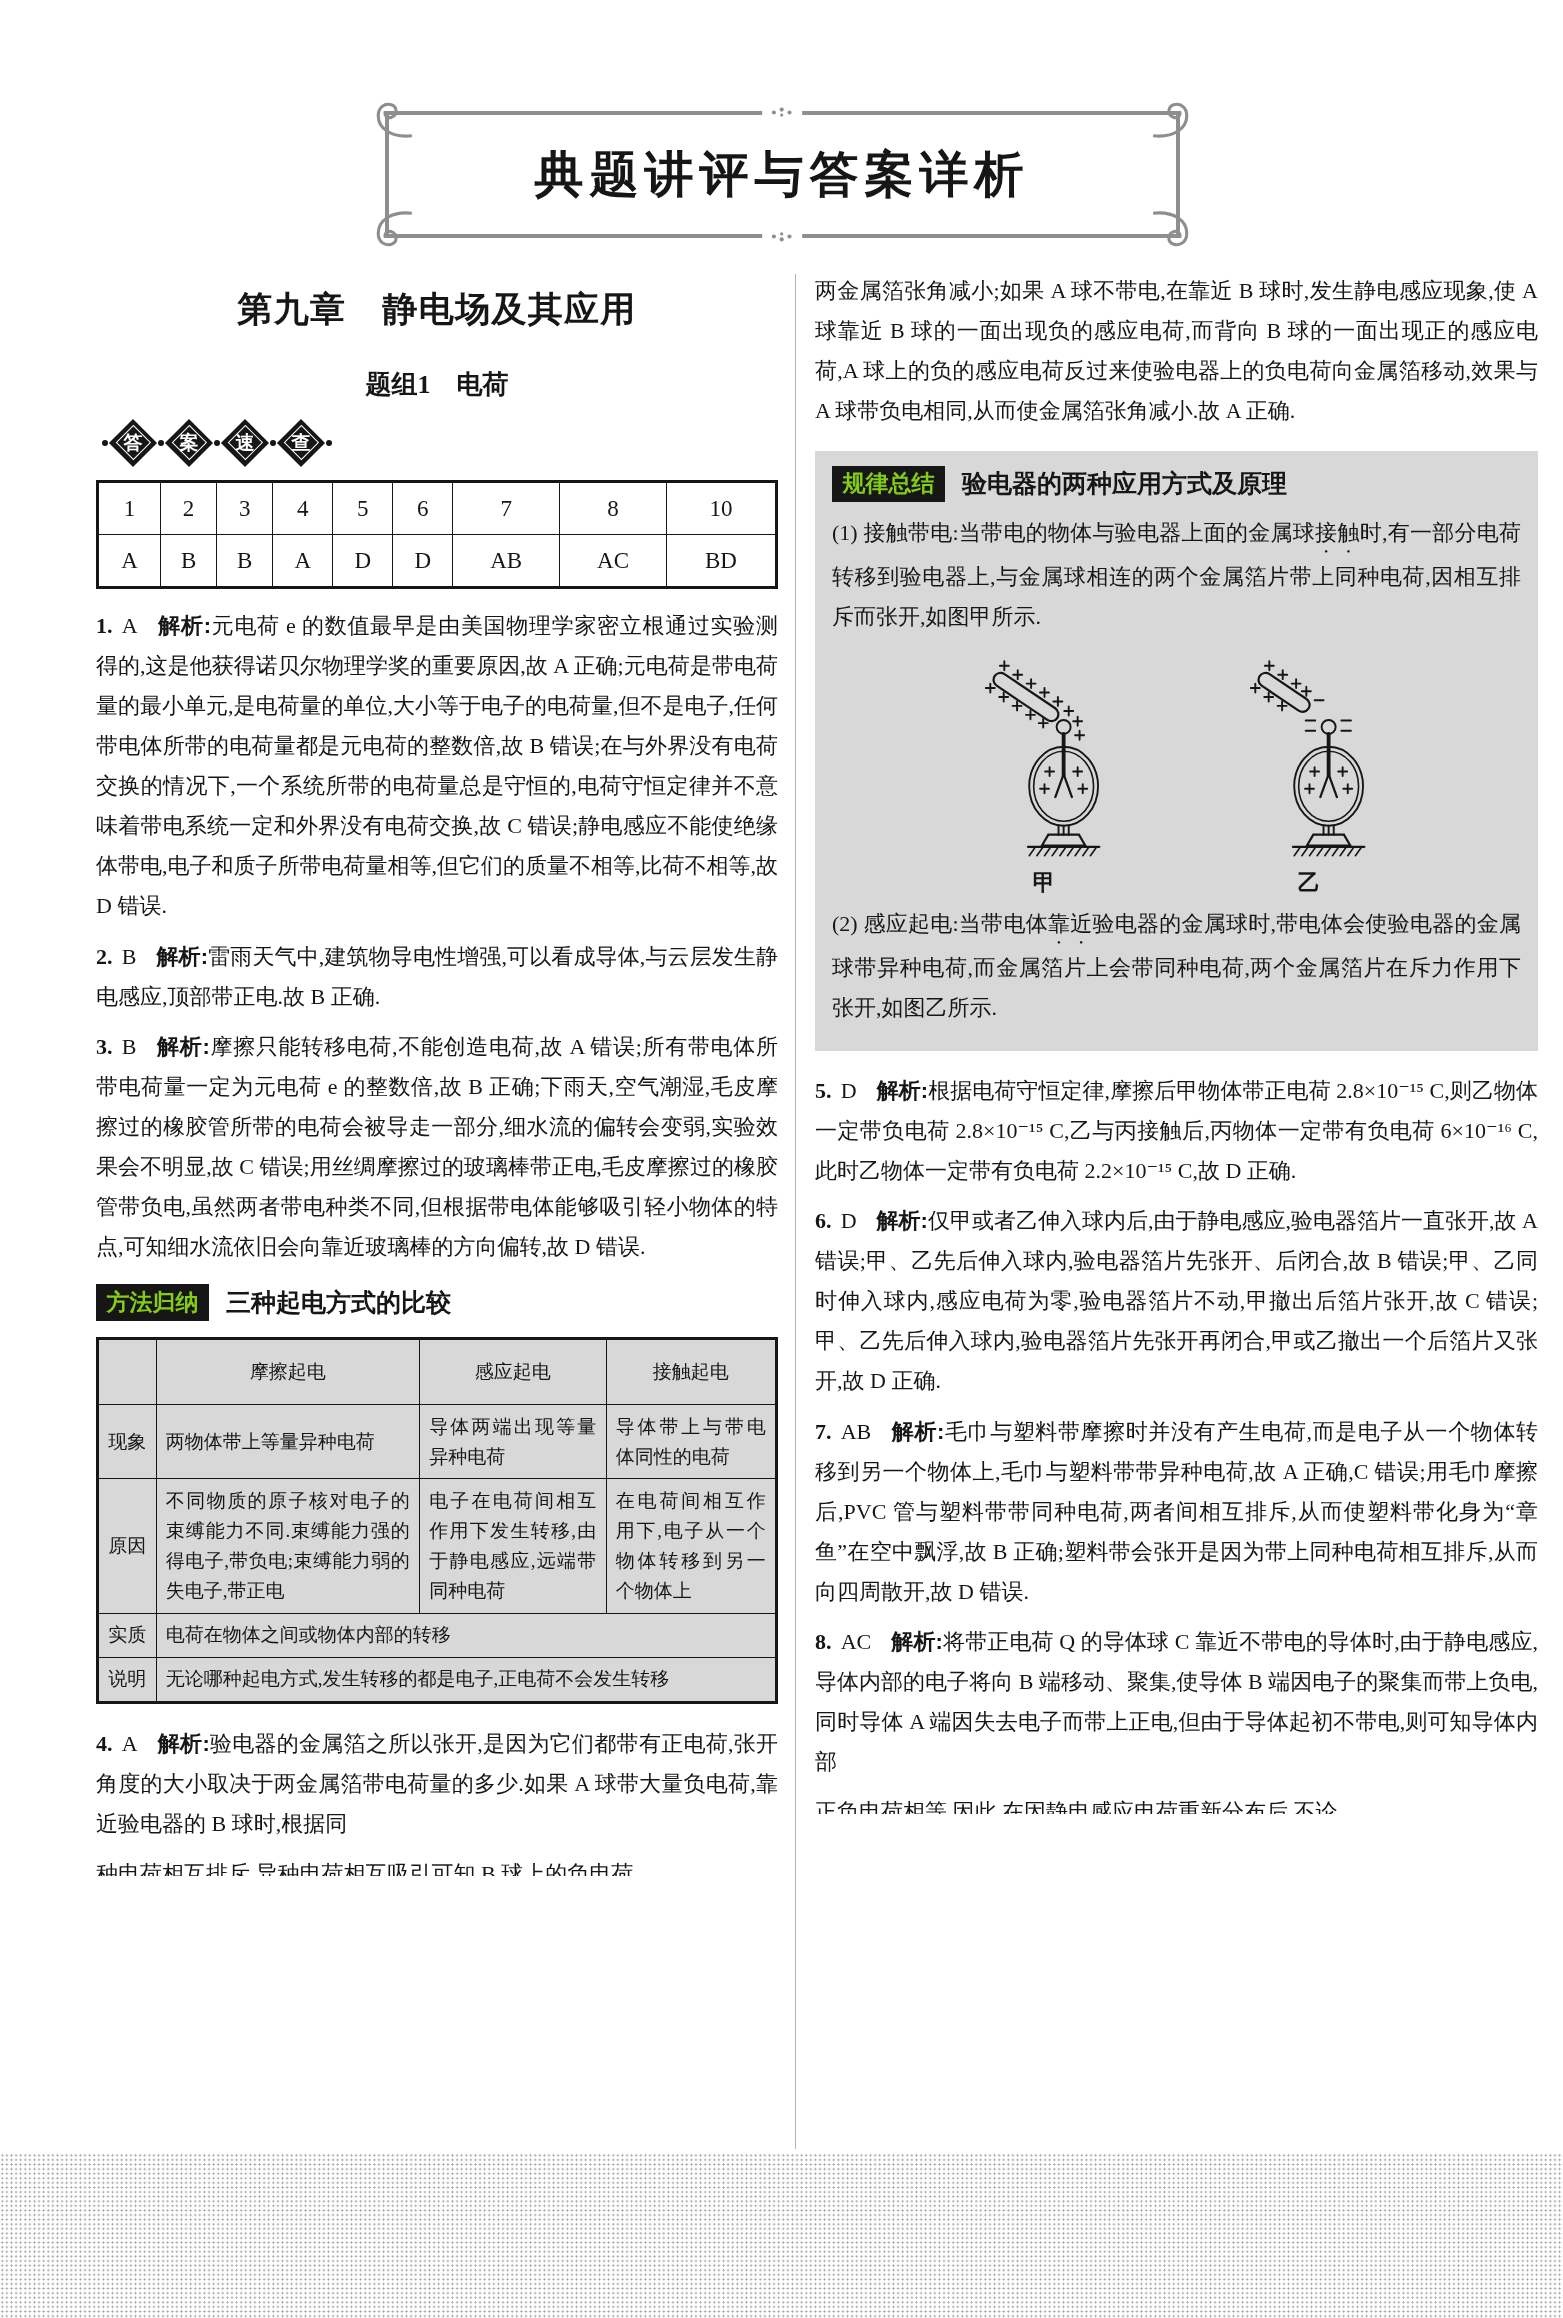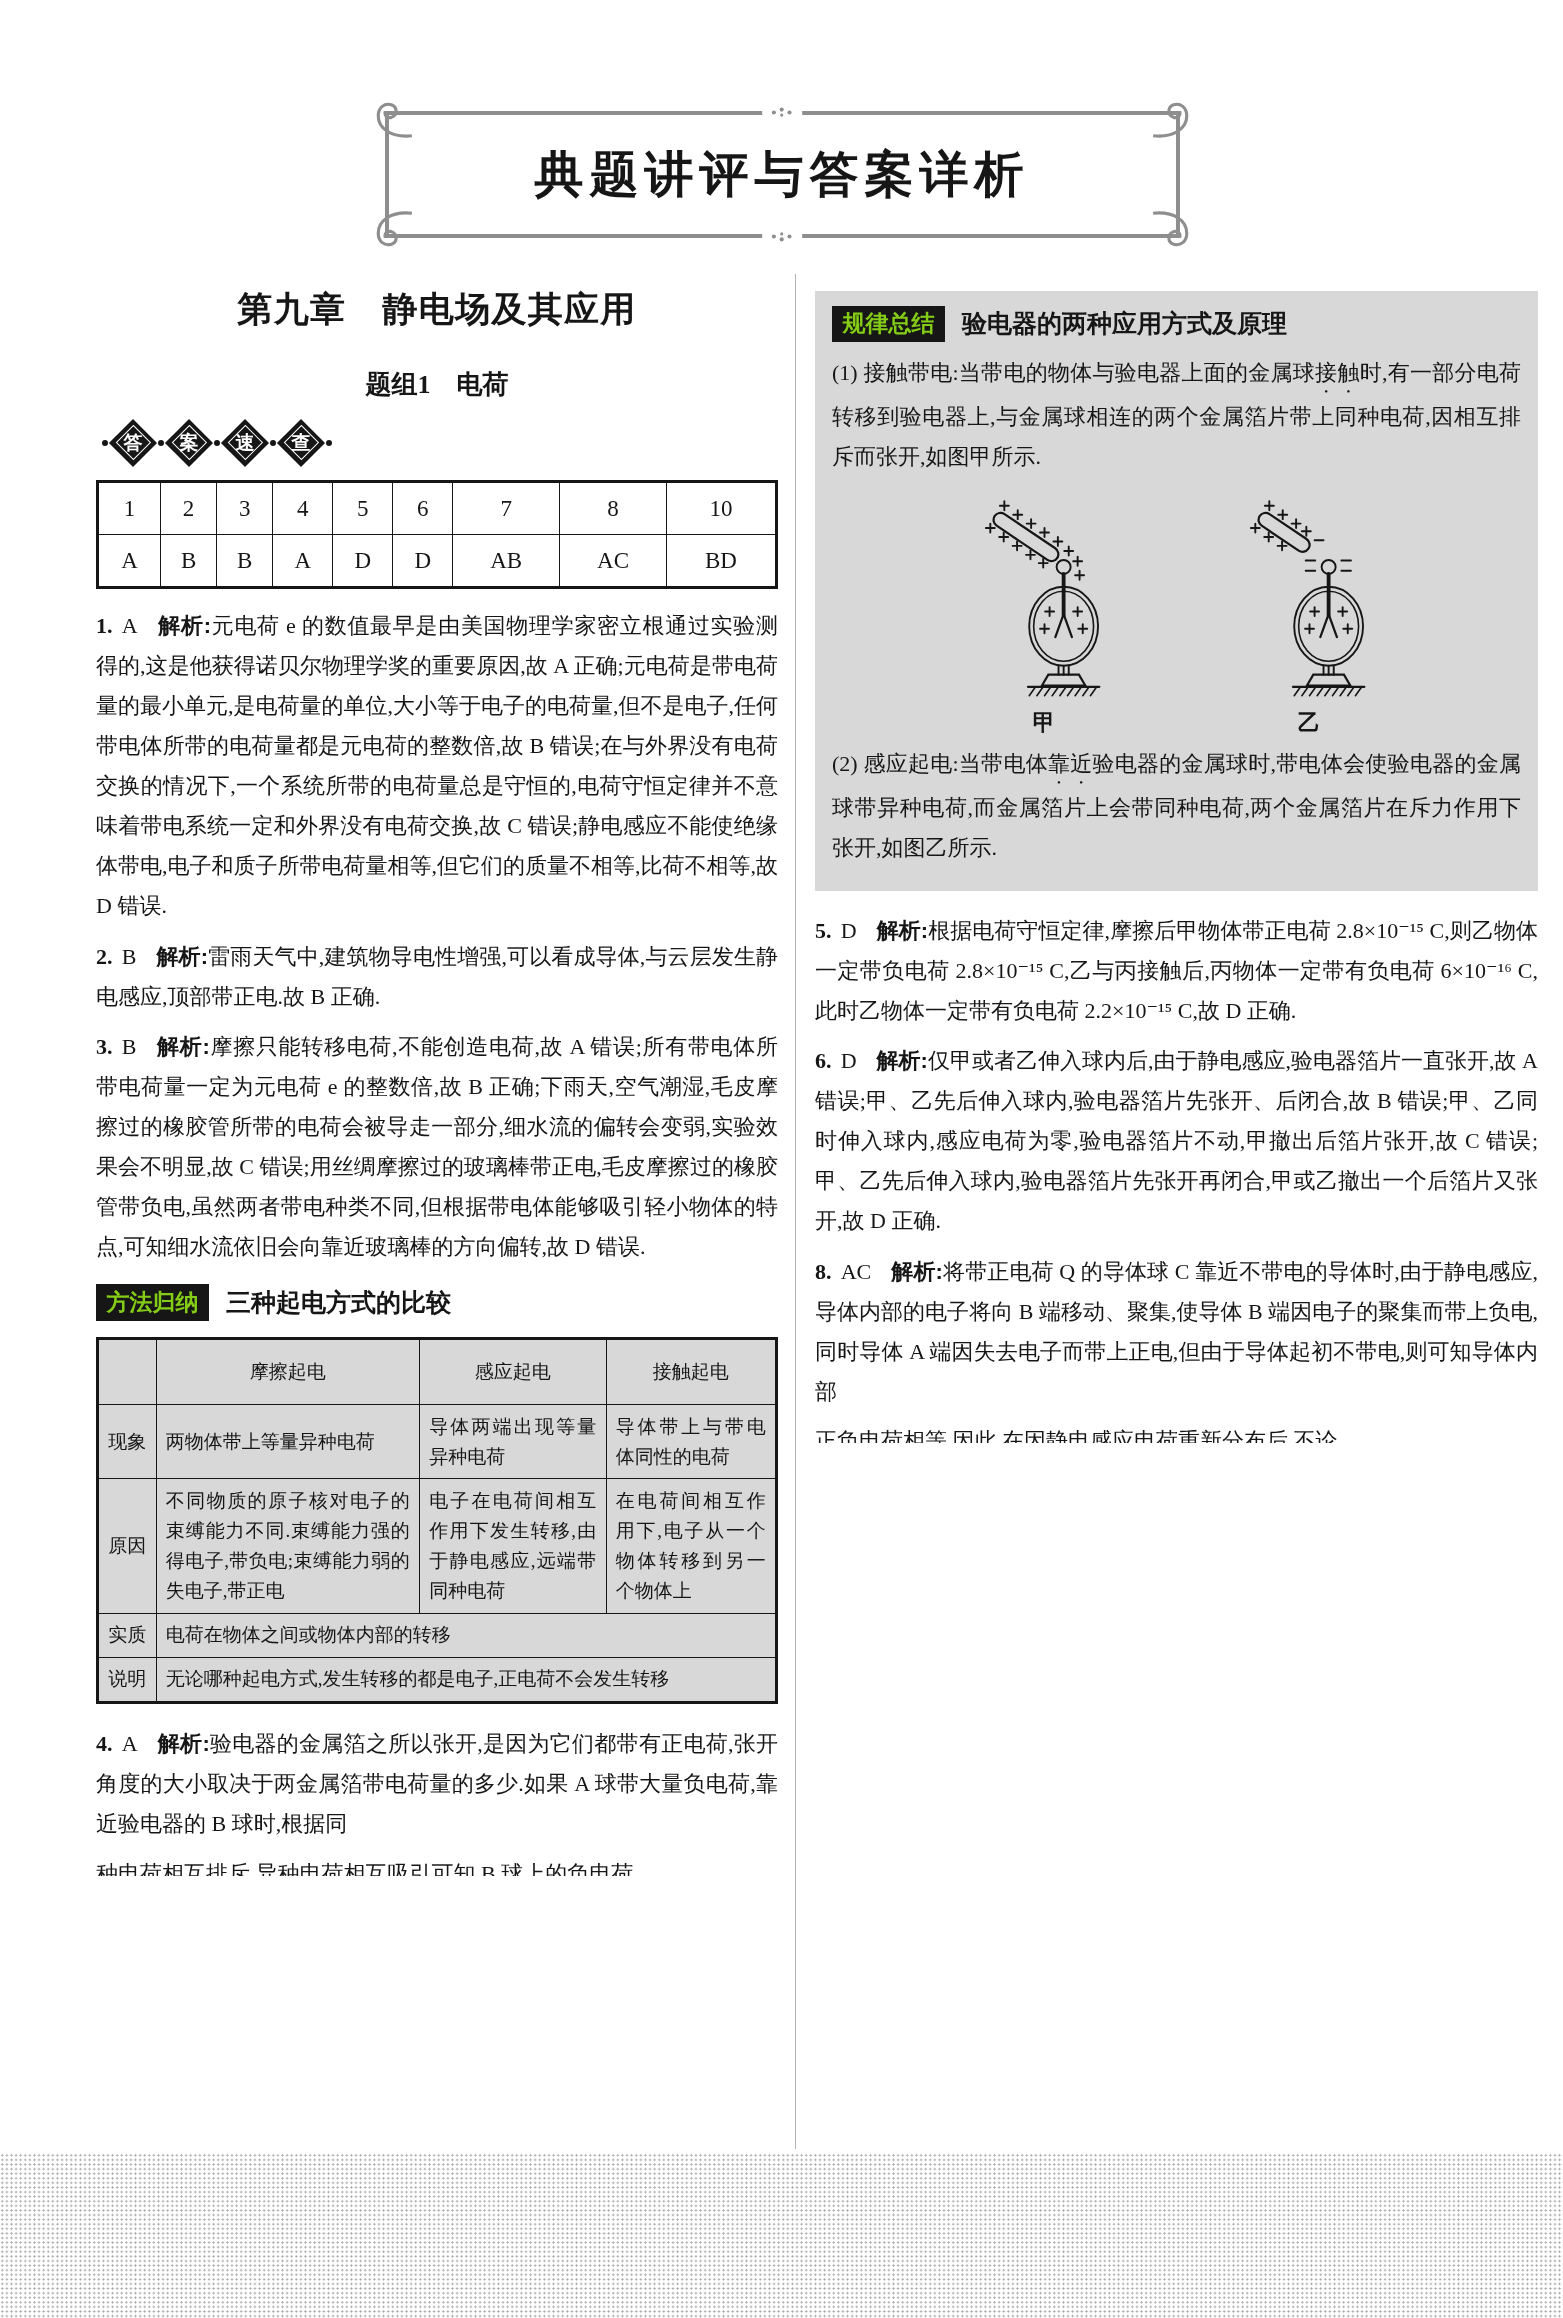--- a/index.html
+++ b/index.html
@@ -218,20 +218,21 @@
       </tbody>
         </table>
 
       <p class="item"><span class="inum">4.</span><span class="ians">A</span><span class="ilabel">解析:</span><span class="itext">验电器的金属箔之所以张开,是因为它们都带有正电荷,张开角度的大小取决于两金属箔带电荷量的多少.如果 A 球带大量负电荷,靠近验电器的 B 球时,根据同</span></p>
       <div class="cutline">
           <span>种电荷相互排斥,异种电荷相互吸引可知,B 球上的负电荷</span>
         </div>
     </div>
 
     <div class="col-right">
+      <p class="item"><span class="itext">两金属箔张角减小;如果 A 球不带电,在靠近 B 球时,发生静电感应现象,使 A 球靠近 B 球的一面出现负的感应电荷,而背向 B 球的一面出现正的感应电荷,A 球上的负的感应电荷反过来使验电器上的负电荷向金属箔移动,效果与 A 球带负电相同,从而使金属箔张角减小.故 A 正确.</span></p>
 
       <div class="graybox">
         <div class="box-head">
           <span class="tag">规律总结</span>
           <span class="box-title">验电器的两种应用方式及原理</span>
         </div>
         <p><span>(1) 接触带电:当带电的物体与验电器上面的金属球</span><span class="em-dots">接触</span><span>时,有一部分电荷转移到验电器上,与金属球相连的两个金属箔片带上同种电荷,因相互排斥而张开,如图甲所示.</span></p>
 
         <div class="figs">
           <div class="fig">
@@ -271,20 +272,21 @@
             </svg>
             <div class="fig-label">乙</div>
           </div>
         </div>
 
         <p><span>(2) 感应起电:当带电体</span><span class="em-dots">靠近</span><span>验电器的金属球时,带电体会使验电器的金属球带异种电荷,而金属箔片上会带同种电荷,两个金属箔片在斥力作用下张开,如图乙所示.</span></p>
       </div>
 
       <p class="item"><span class="inum">5.</span><span class="ians">D</span><span class="ilabel">解析:</span><span class="itext">根据电荷守恒定律,摩擦后甲物体带正电荷 2.8×10⁻¹⁵ C,则乙物体一定带负电荷 2.8×10⁻¹⁵ C,乙与丙接触后,丙物体一定带有负电荷 6×10⁻¹⁶ C,此时乙物体一定带有负电荷 2.2×10⁻¹⁵ C,故 D 正确.</span></p>
       <p class="item"><span class="inum">6.</span><span class="ians">D</span><span class="ilabel">解析:</span><span class="itext">仅甲或者乙伸入球内后,由于静电感应,验电器箔片一直张开,故 A 错误;甲、乙先后伸入球内,验电器箔片先张开、后闭合,故 B 错误;甲、乙同时伸入球内,感应电荷为零,验电器箔片不动,甲撤出后箔片张开,故 C 错误;甲、乙先后伸入球内,验电器箔片先张开再闭合,甲或乙撤出一个后箔片又张开,故 D 正确.</span></p>
+      <p class="item"><span class="inum">7.</span><span class="ians">AB</span><span class="ilabel">解析:</span><span class="itext">毛巾与塑料带摩擦时并没有产生电荷,而是电子从一个物体转移到另一个物体上,毛巾与塑料带带异种电荷,故 A 正确,C 错误;用毛巾摩擦后,PVC 管与塑料带带同种电荷,两者间相互排斥,从而使塑料带化身为“章鱼”在空中飘浮,故 B 正确;塑料带会张开是因为带上同种电荷相互排斥,从而向四周散开,故 D 错误.</span></p>
 
 
       <p class="item"><span class="inum">8.</span><span class="ians">AC</span><span class="ilabel">解析:</span><span class="itext">将带正电荷 Q 的导体球 C 靠近不带电的导体时,由于静电感应,导体内部的电子将向 B 端移动、聚集,使导体 B 端因电子的聚集而带上负电,同时导体 A 端因失去电子而带上正电,但由于导体起初不带电,则可知导体内部</span></p>
       <div class="cutline">
           <span>正负电荷相等,因此,在因静电感应电荷重新分布后,不论</span>
         </div>
     </div>
   </div>
 
   <div class="bottom-band"></div>

